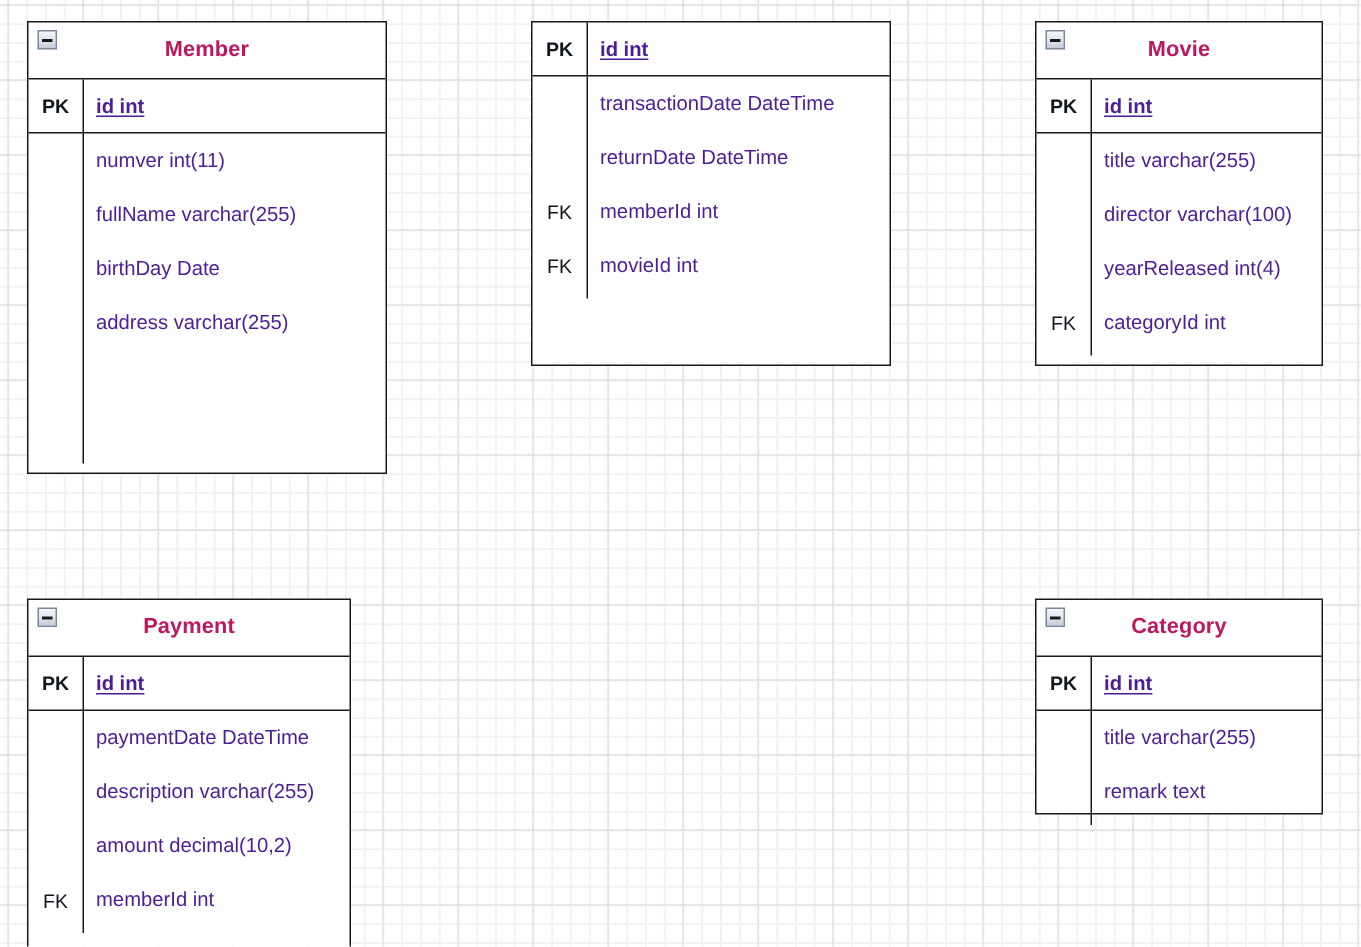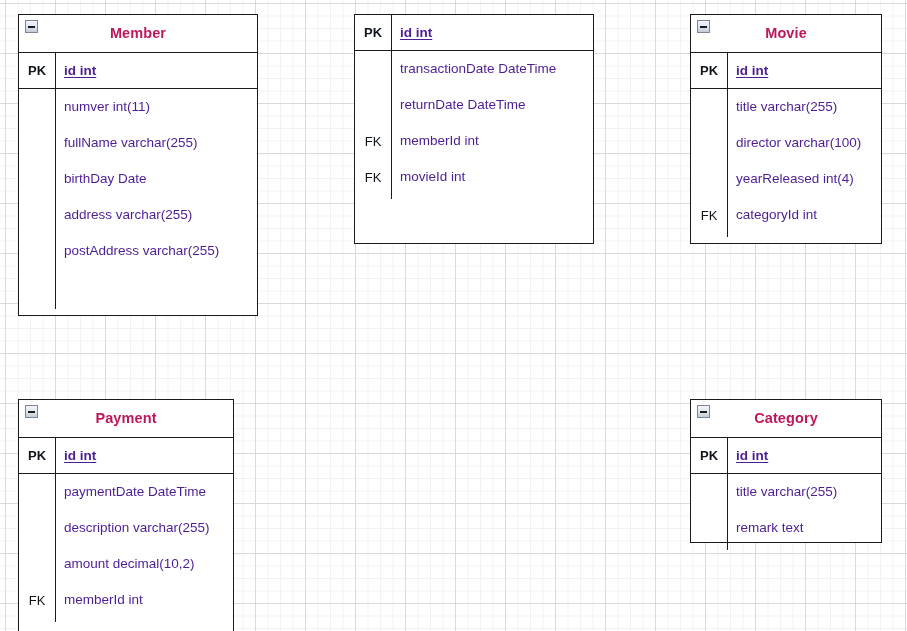--- a/index.html
+++ b/index.html
@@ -148,24 +148,20 @@
           <div class="field-cell">fullName varchar(255)</div>
         </div>
         <div class="row">
           <div class="key-cell" style="width: 36px;"></div>
           <div class="field-cell">birthDay Date</div>
         </div>
         <div class="row">
           <div class="key-cell" style="width: 36px;"></div>
           <div class="field-cell">address varchar(255)</div>
         </div>
-        <div class="row">
-          <div class="key-cell" style="width: 36px;"></div>
-          <div class="field-cell">postAddress varchar(255)</div>
-        </div>
         <div class="body-pad"></div>
         <div class="pk-divider" style="left: 36px; height: 256px;"></div>
       </div>
     </div>
     <div class="entity" style="left: 354px; top: 14px; width: 240px; height: 230px;">
       <div class="entity-body">
         <div class="row row-pk">
           <div class="key-cell bold" style="width: 36px;">PK</div>
           <div class="field-cell pk-name">id int</div>
         </div>

